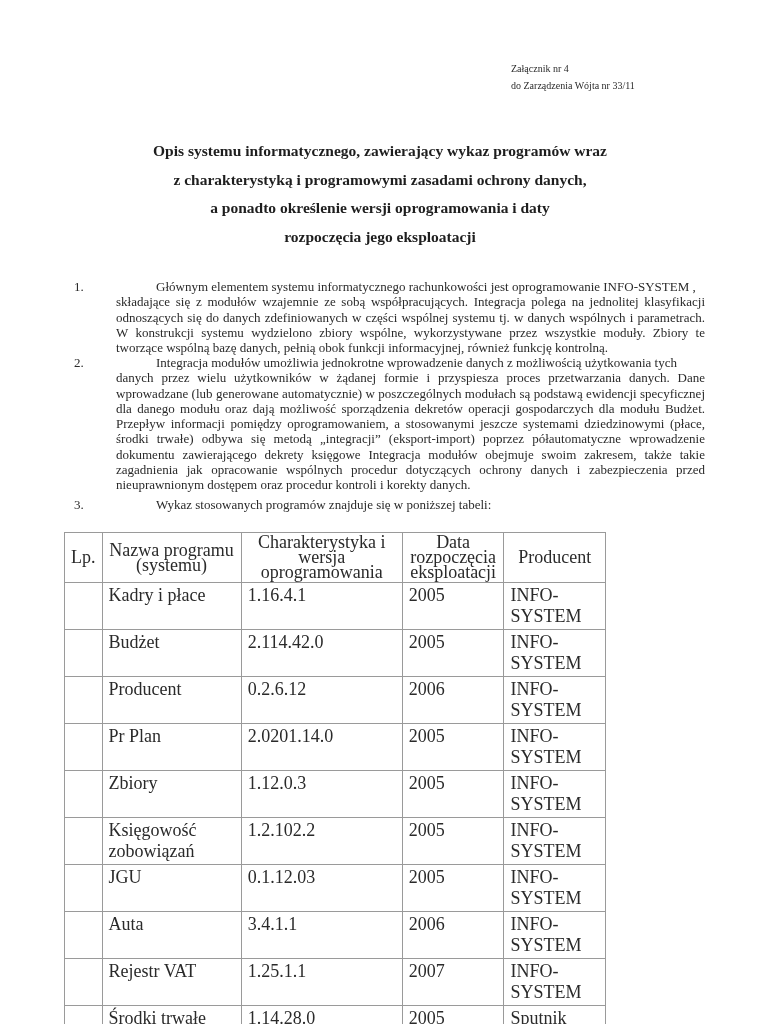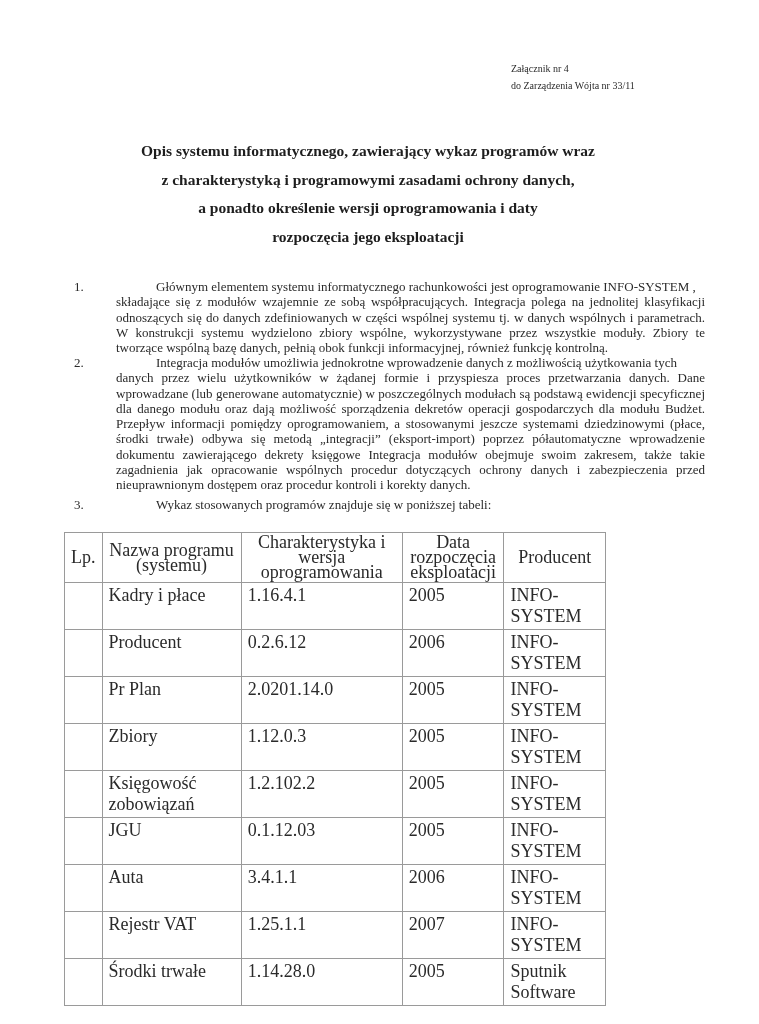--- a/index.html
+++ b/index.html
@@ -1,19 +1,19 @@
 <!DOCTYPE html>
 <html><head>
 <meta charset="utf-8">
 <style>
   html, body { margin:0; padding:0; }
   body { width:759px; height:1024px; background:#ffffff; position:relative; overflow:hidden;
          font-family:"Liberation Serif", serif; color:#2a2a2a; }
   .annex { position:absolute; left:511px; top:60px; font-size:10px; line-height:17px; }
-  .title { position:absolute; left:88px; width:560px; top:137px; text-align:center;
+  .title { position:absolute; left:100px; width:560px; top:137px; text-align:center;
            font-weight:bold; font-size:15.5px; line-height:28.5px; color:#1e1e1e; }
   .para { position:absolute; left:80px; width:625px; font-size:13px; line-height:15.3px; text-align:justify; }
   .para .num { position:absolute; left:-6px; top:0; }
   .para .first { text-indent:40px; }
   .para .body { margin-left:36px; }
   #p1 { top:279px; }
   #p2 { top:355px; }
   #p3 { top:497px; }
   table { position:absolute; left:64px; top:532px; width:542px; border-collapse:collapse;
           font-size:18px; color:#2a2a2a; }
@@ -80,20 +80,27 @@
   <tbody id="tbody">
       <tr>
         <td></td>
         <td>Kadry i płace</td>
         <td>1.16.4.1</td>
         <td>2005</td>
         <td>INFO-SYSTEM</td>
       </tr>
       <tr>
         <td></td>
+        <td>Budżet</td>
+        <td>2.114.42.0</td>
+        <td>2005</td>
+        <td>INFO-SYSTEM</td>
+      </tr>
+      <tr>
+        <td></td>
         <td>Producent</td>
         <td>0.2.6.12</td>
         <td>2006</td>
         <td>INFO-SYSTEM</td>
       </tr>
       <tr>
         <td></td>
         <td>Pr Plan</td>
         <td>2.0201.14.0</td>
         <td>2005</td>

